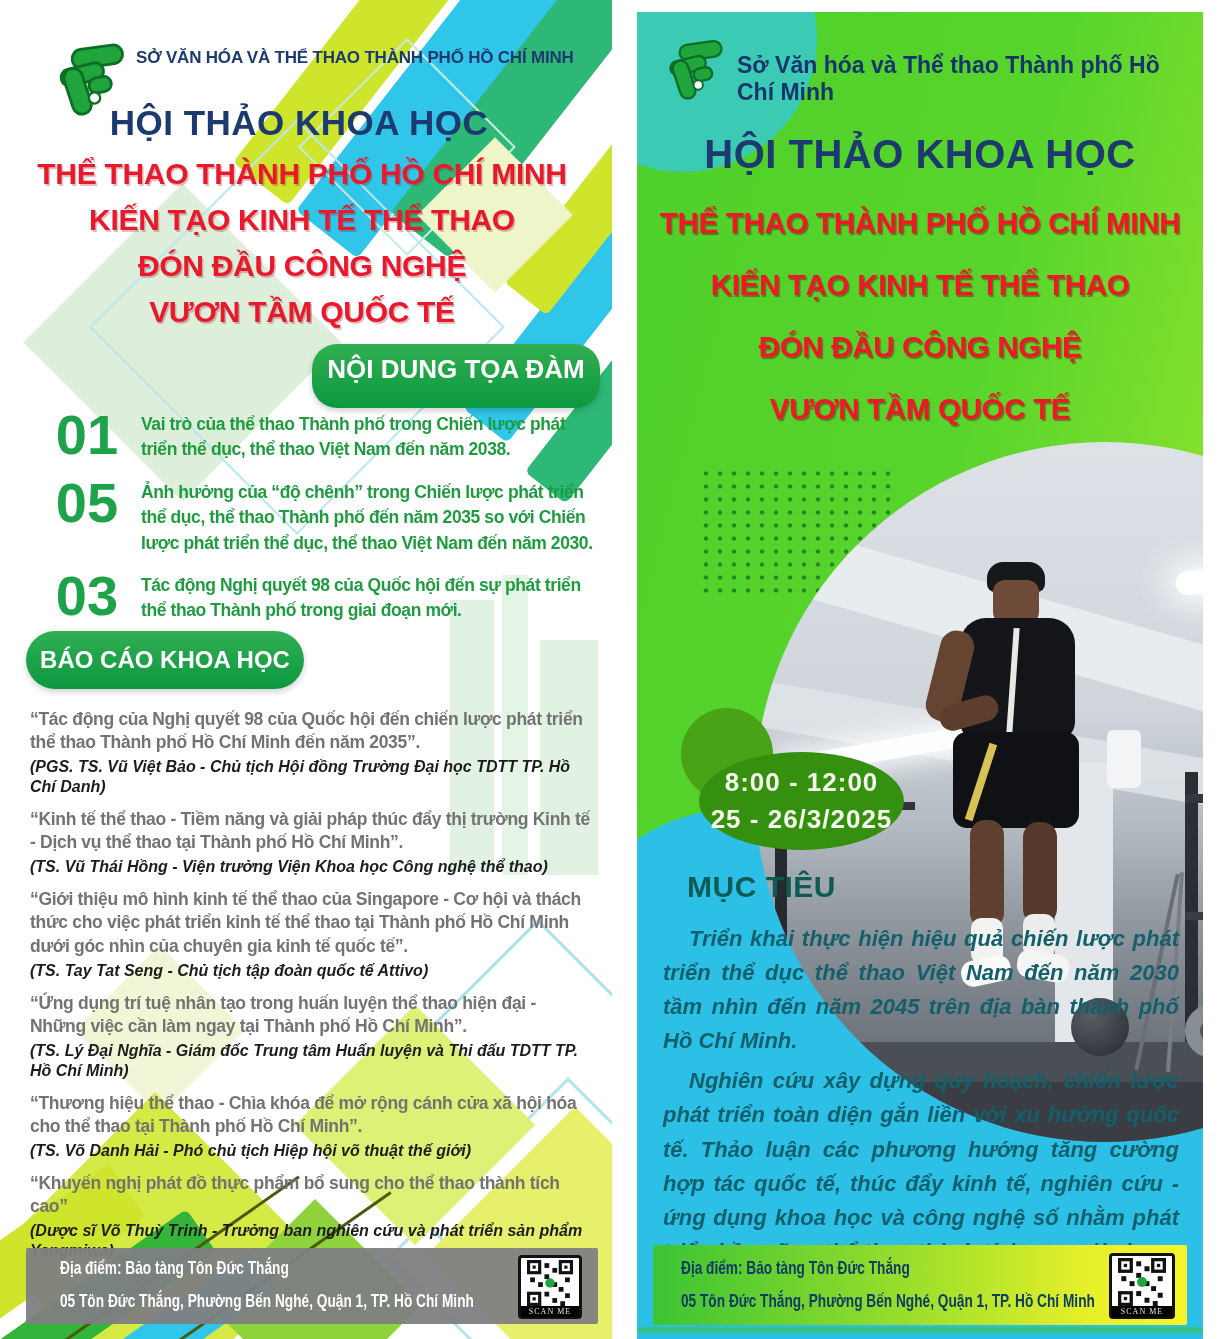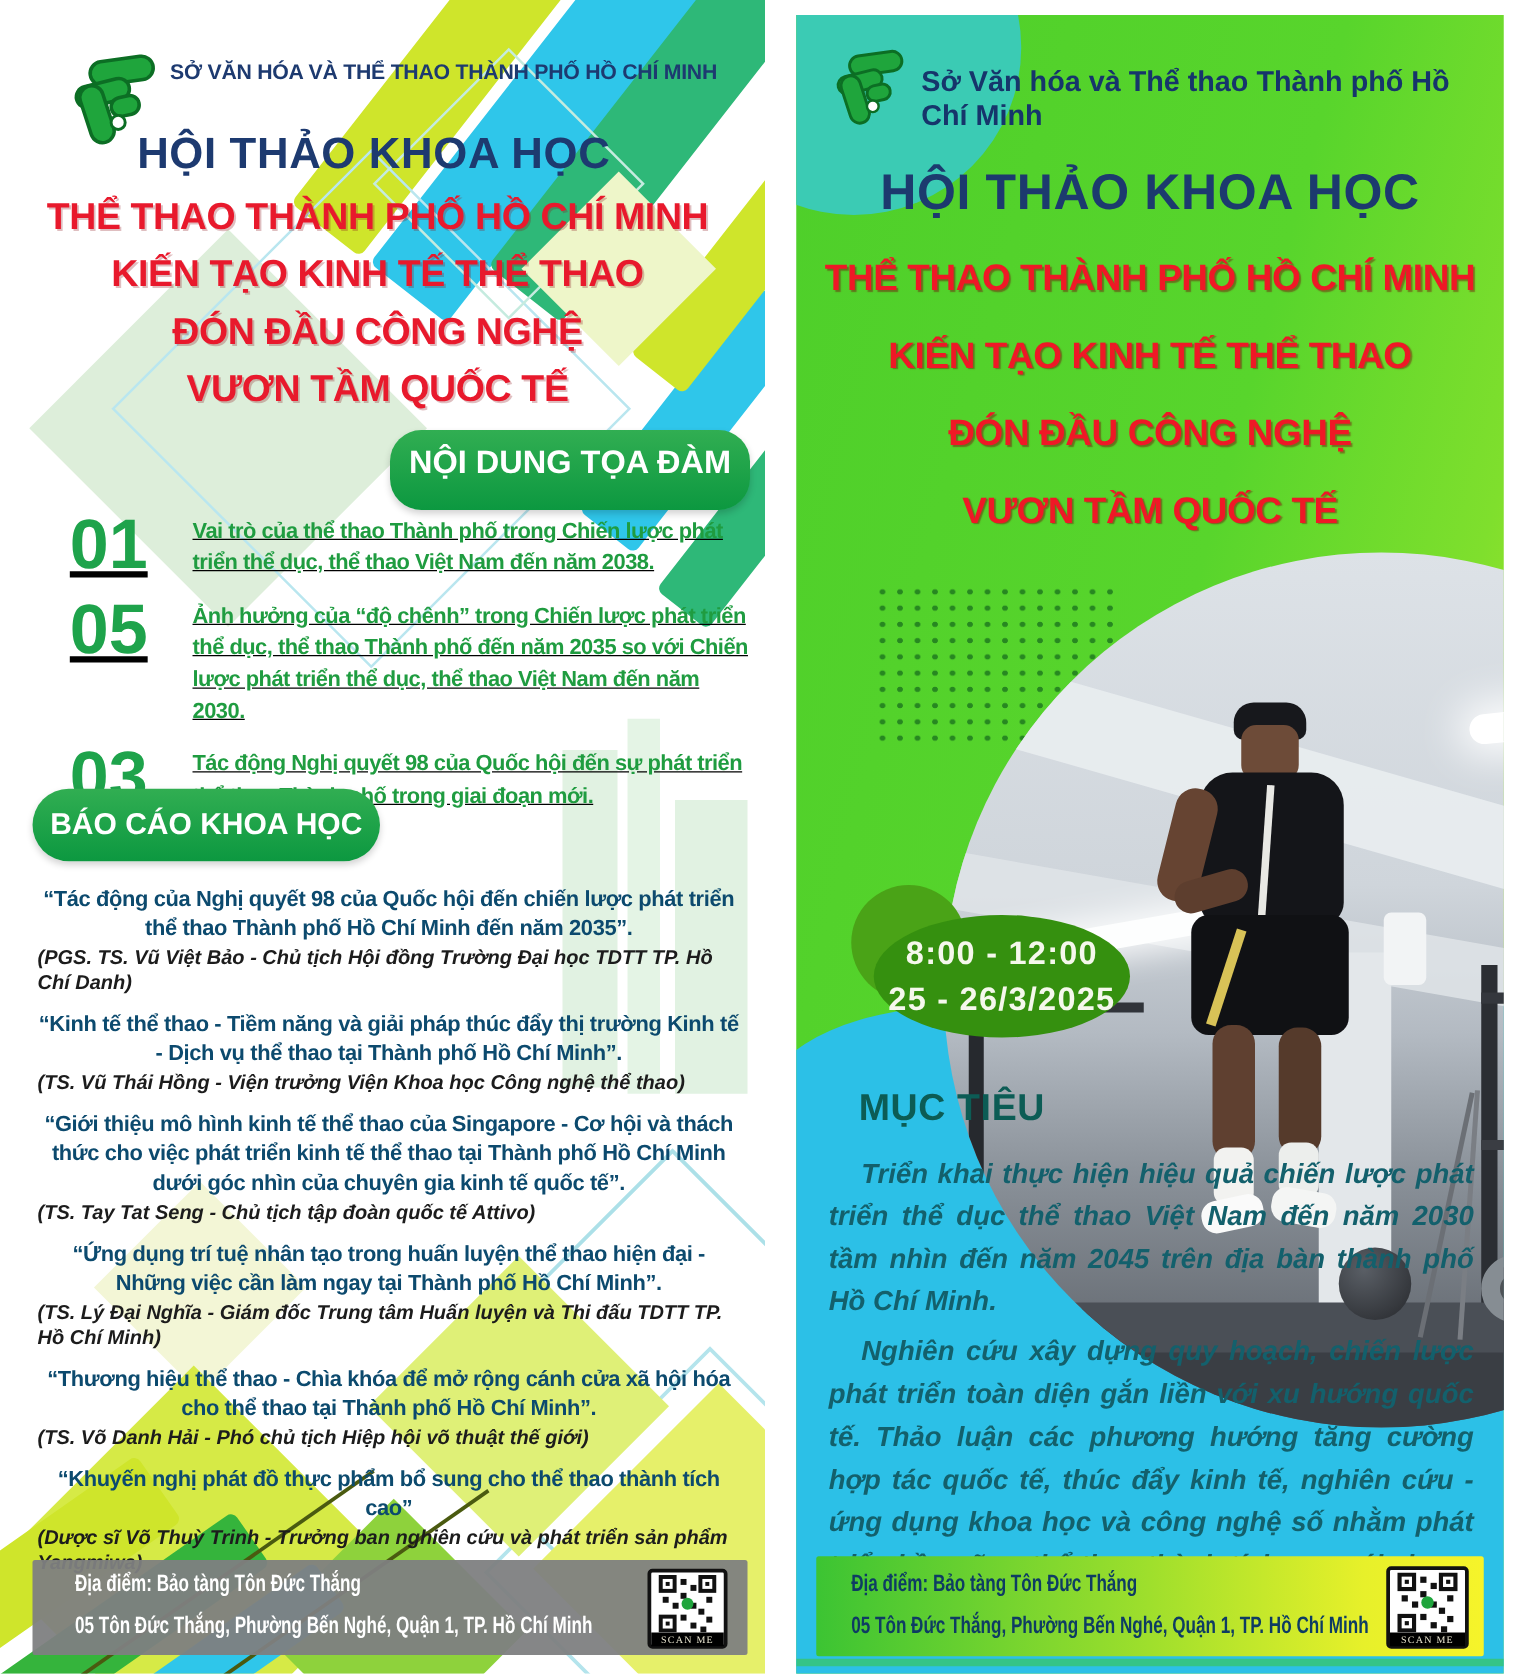--- a/index.html
+++ b/index.html
@@ -10,36 +10,36 @@
   .panel-left{position:absolute;left:0;top:0;width:612px;height:1339px;background:#fff;overflow:hidden;}
   .stripe{position:absolute;border-radius:6px;}
   .diamond{position:absolute;transform:rotate(45deg);}
   .dout{border:2px solid #b9e6ef;background:transparent;}
   .l-org{left:136px;top:48px;width:448px;font-weight:bold;font-size:17px;color:#1d3a70;letter-spacing:-0.2px;}
   .l-conf{left:0;right:14px;top:103px;text-align:center;font-weight:bold;font-size:35px;color:#1d3a70;letter-spacing:.5px;}
   .l-titles{left:0;right:8px;top:151px;text-align:center;font-weight:bold;font-size:30px;color:#e8192c;
             line-height:46px;letter-spacing:-0.3px;text-shadow:1.5px 1.5px 0 rgba(140,20,30,.28);}
   .pill{position:absolute;background:linear-gradient(180deg,#31ae52,#0c9840);color:#fff;font-weight:bold;
         text-align:center;box-shadow:0 3px 6px rgba(0,0,0,.18);}
-  .agenda-row{display:flex;gap:28px;margin-bottom:13px;text-decoration:underline;}
+  .agenda-row{display:flex;gap:15px;margin-bottom:13px;}
   .agenda-num{flex:0 0 78px;font-weight:bold;font-size:56px;line-height:.95;color:#1ea34b;text-align:center;}
   .agenda-text{font-weight:bold;font-size:17.5px;line-height:1.45;color:#1f9c40;letter-spacing:-0.4px;padding-top:4px;}
-  .report-title{font-weight:bold;font-size:17.5px;line-height:1.32;color:#0c4a6e;letter-spacing:-0.3px;text-align:center;}
+  .report-title{font-weight:bold;font-size:17.5px;line-height:1.32;color:#737373;letter-spacing:-0.3px;}
   .report-author{font-weight:bold;font-style:italic;font-size:16px;line-height:1.25;color:#1c1c1c;margin:3px 0 11px 0;}
   .footer-bar-left{left:26px;right:14px;top:1248px;height:76px;background:rgba(126,127,129,.95);border-radius:2px;}
   .footer-line{position:absolute;left:34px;color:#fff;font-weight:bold;font-size:19px;white-space:nowrap;
                transform:scaleX(.72);transform-origin:left center;}
   
   .panel-right{position:absolute;left:637px;top:12px;width:566px;height:1327px;overflow:hidden;
                background:linear-gradient(105deg,#4ecf2a 0%,#58d52c 48%,#7fdf2d 72%,#c7ec2b 96%);}
   .r-org{left:100px;top:40px;width:460px;font-weight:bold;font-size:23px;color:#16356b;}
   .r-conf{left:0;right:0;top:120px;text-align:center;font-weight:bold;font-size:40px;color:#1c3a6e;letter-spacing:.5px;}
   .r-titles{left:0;right:0;top:180px;text-align:center;font-weight:bold;font-size:29.5px;color:#ef1826;
             line-height:62px;letter-spacing:-0.3px;text-shadow:1.5px 1.5px 1px rgba(120,0,10,.45);}
-  .badge{left:62px;top:720px;width:205px;height:98px;border-radius:50%;background:#35900f;z-index:6;
+  .badge{left:62px;top:740px;width:205px;height:98px;border-radius:50%;background:#35900f;z-index:6;
          display:flex;flex-direction:column;align-items:center;justify-content:center;
          color:#f5f8ec;font-weight:bold;font-size:26px;line-height:37px;letter-spacing:1px;}
   .r-obj-head{left:50px;top:858px;font-weight:bold;font-size:30px;color:#0c5c55;letter-spacing:.5px;z-index:7;}
   .r-paras{left:26px;right:24px;top:910px;font-weight:bold;font-style:italic;font-size:22px;color:#13606c;
            text-align:justify;line-height:1.55;z-index:7;}
   .r-paras p{margin:0 0 6px 0;text-indent:26px;}
   .footer-bar-right{left:16px;right:16px;top:1233px;height:80px;z-index:8;border-radius:2px;
            background:linear-gradient(90deg,#3cc433,#9fdf2c 50%,#e7f02a 82%,#f6f42a);}
   .footer-line-r{position:absolute;left:28px;color:#0e3c63;font-weight:bold;font-size:19px;white-space:nowrap;
                transform:scaleX(.72);transform-origin:left center;}

